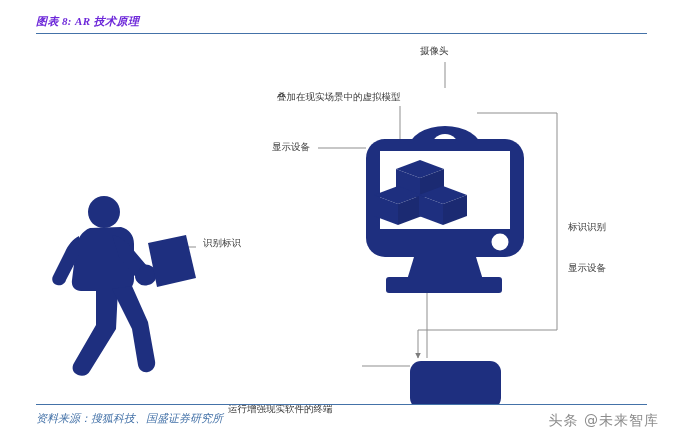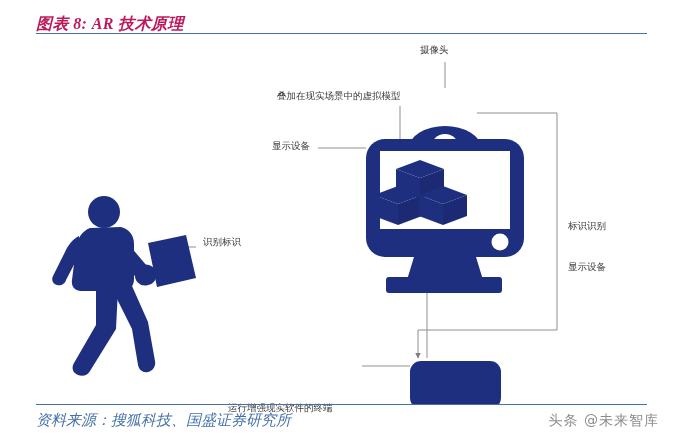--- a/index.html
+++ b/index.html
@@ -6,51 +6,51 @@
   body{
     width:683px;height:445px;position:relative;overflow:hidden;
     font-family:"Liberation Sans","DejaVu Sans",sans-serif;
   }
   #figure-root{position:absolute;left:0;top:0;width:683px;height:445px;background:#fff;}
 
   
   .fig-title{
     position:absolute;left:36px;top:14px;
     font-family:"Liberation Serif","DejaVu Serif",serif;
-    font-style:italic;font-weight:bold;font-size:16px;
-    color:#be185d;letter-spacing:.4px;white-space:nowrap;
+    font-style:italic;font-weight:bold;font-size:11px;
+    color:#6d28d9;letter-spacing:.4px;white-space:nowrap;
   }
   .rule-top{
     position:absolute;left:36px;top:33px;width:611px;height:0;
     border-top:1.6px solid #4472a8;
   }
   
   .rule-bottom{
     position:absolute;left:36px;top:404px;width:611px;height:0;
     border-top:1.6px solid #4472a8;
   }
   .fig-source{
     position:absolute;left:36px;top:411px;
     font-family:"Liberation Serif","DejaVu Serif",serif;
-    font-style:italic;font-size:15px;color:#4472a8;white-space:nowrap;
+    font-style:italic;font-size:11px;color:#4472a8;white-space:nowrap;
   }
   .watermark{
     position:absolute;right:24px;top:412px;
     font-size:14px;color:#8c8c8c;letter-spacing:1px;white-space:nowrap;
     font-family:"DejaVu Sans",sans-serif;
     text-align:center;
   }
 
   
   #diagram{position:absolute;left:0;top:36px;width:683px;height:368px;}
   #diagram svg{display:block;}
 
   .cap{
     position:absolute;font-size:9.5px;color:#3a3a3a;line-height:1.45;
-    white-space:pre;font-family:Liberation Mono, monospace;
+    white-space:pre;font-family:Liberation Sans, sans-serif;
   }
   .cap-overlay{left:232px;top:54px;margin-left:45px;}
   .cap-display{left:272px;top:104px;}
   .cap-camera{left:420px;top:8px;}
   .cap-track{left:568px;top:156px;}
   .cap-marker{left:203px;top:200px;}
   .cap-terminal{left:228px;top:318px;margin-top:48px;}
 </style>
 </head>
 <body>

